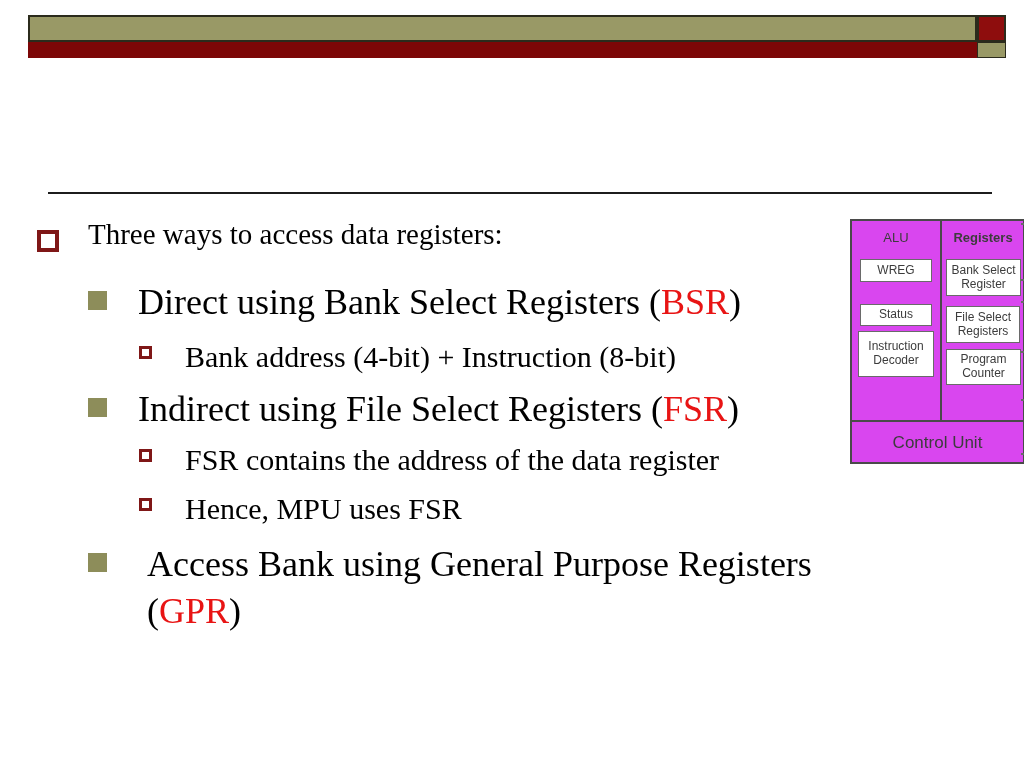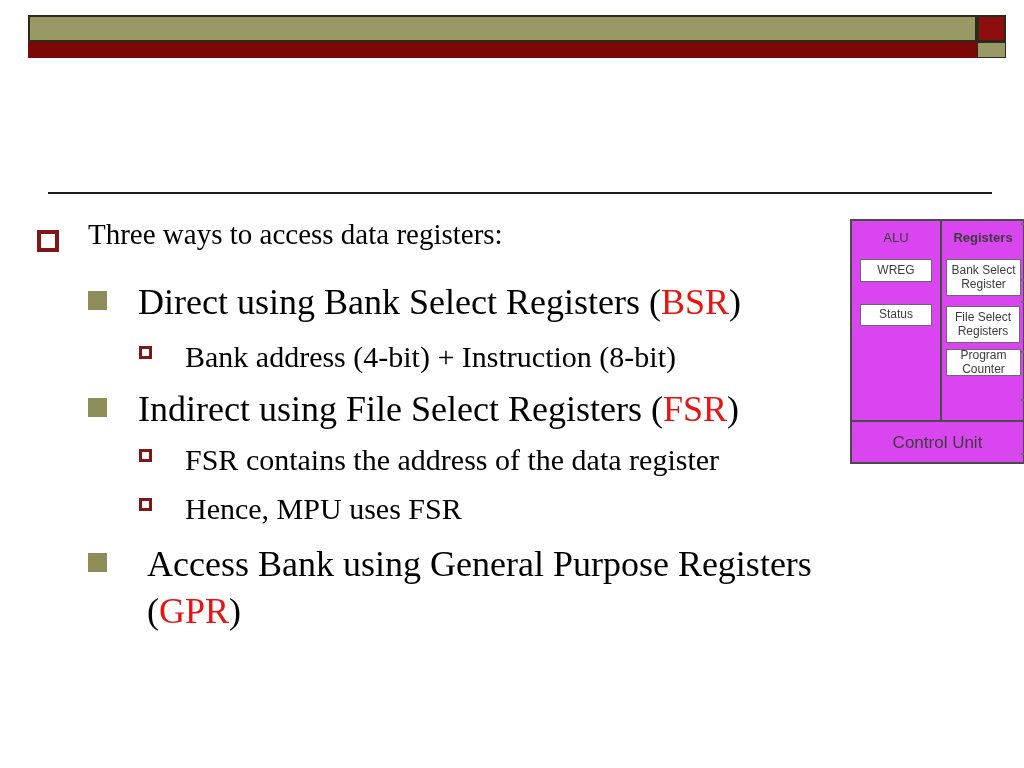--- a/index.html
+++ b/index.html
@@ -50,21 +50,21 @@
   .hdr-alu{left:0;top:9px;width:88px;}
   .hdr-reg{left:90px;top:9px;width:82px;font-weight:bold;}
   .dg-box{position:absolute;border:1px solid #6a6a6a;display:flex;align-items:center;
           justify-content:center;text-align:center;font-size:12px;line-height:1.15;
           box-sizing:border-box;background:#fff;}
   .bx-wreg{left:8px;top:38px;width:72px;height:23px;}
   .bx-status{left:8px;top:83px;width:72px;height:22px;}
   .bx-instr{left:6px;top:110px;width:76px;height:46px;}
   .bx-bsr{left:94px;top:38px;width:75px;height:37px;}
   .bx-fsr{left:94px;top:85px;width:74px;height:37px;}
-  .bx-pc{left:94px;top:128px;width:75px;height:27px;}
+  .bx-pc{left:94px;top:128px;width:75px;height:36px;}
   .dg-footer{position:absolute;left:0;top:201px;width:100%;height:42px;display:flex;
              align-items:center;justify-content:center;font-size:17px;}
   .tick{position:absolute;left:169px;width:5px;height:2px;background:#6a6a6a;}
 </style>
 </head>
 <body>
 
 <div class="abs bar-olive"></div>
 <div class="abs sq-red"></div>
 <div class="abs bar-red"></div>
@@ -111,20 +111,21 @@
 
 <div class="abs diagram">
   <div class="vdiv"></div>
   <div class="hdiv"></div>
 
   <div class="dg-header hdr-alu">ALU</div>
   <div class="dg-header hdr-reg">Registers</div>
 
   <div class="dg-box bx-wreg">WREG</div>
   <div class="dg-box bx-status">Status</div>
+  <div class="dg-box bx-instr">Instruction Decoder</div>
 
   <div class="dg-box bx-bsr">Bank Select Register</div>
   <div class="dg-box bx-fsr">File Select Registers</div>
   <div class="dg-box bx-pc">Program Counter</div>
 
   <div class="dg-footer">Control Unit</div>
 
   <div class="tick" style="top:2px"></div>
   <div class="tick" style="top:58px"></div>
   <div class="tick" style="top:80px"></div>

